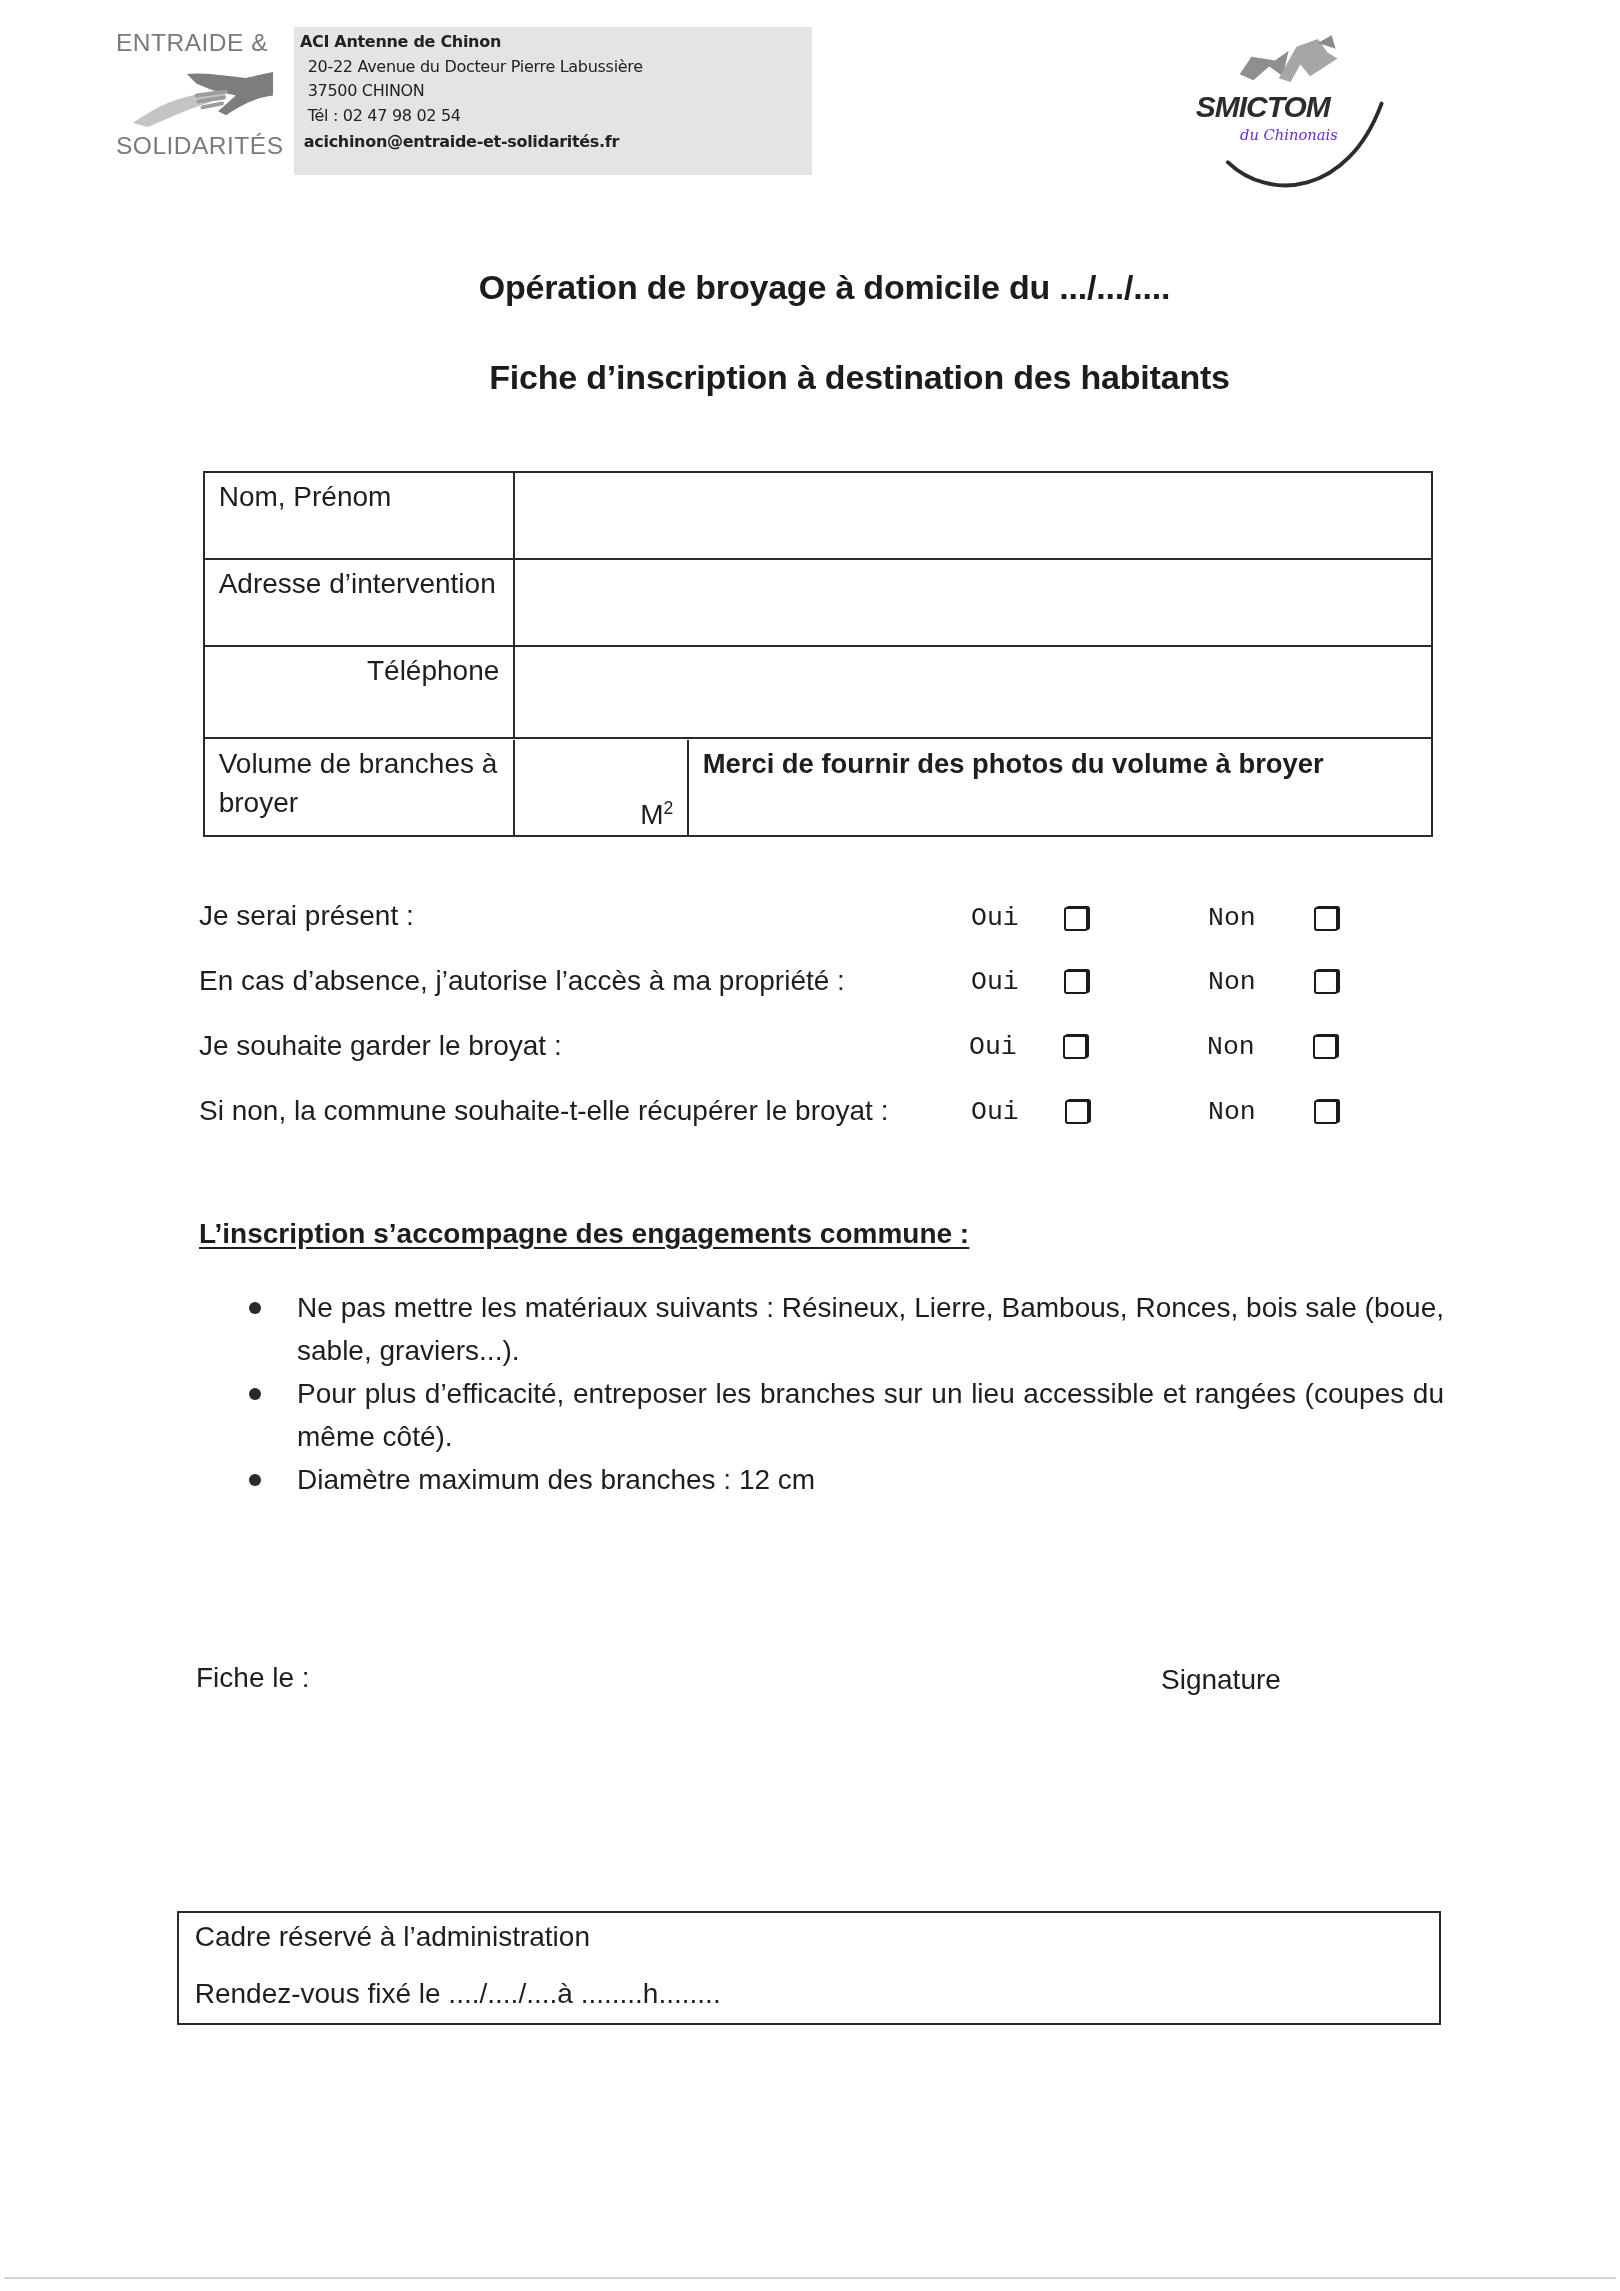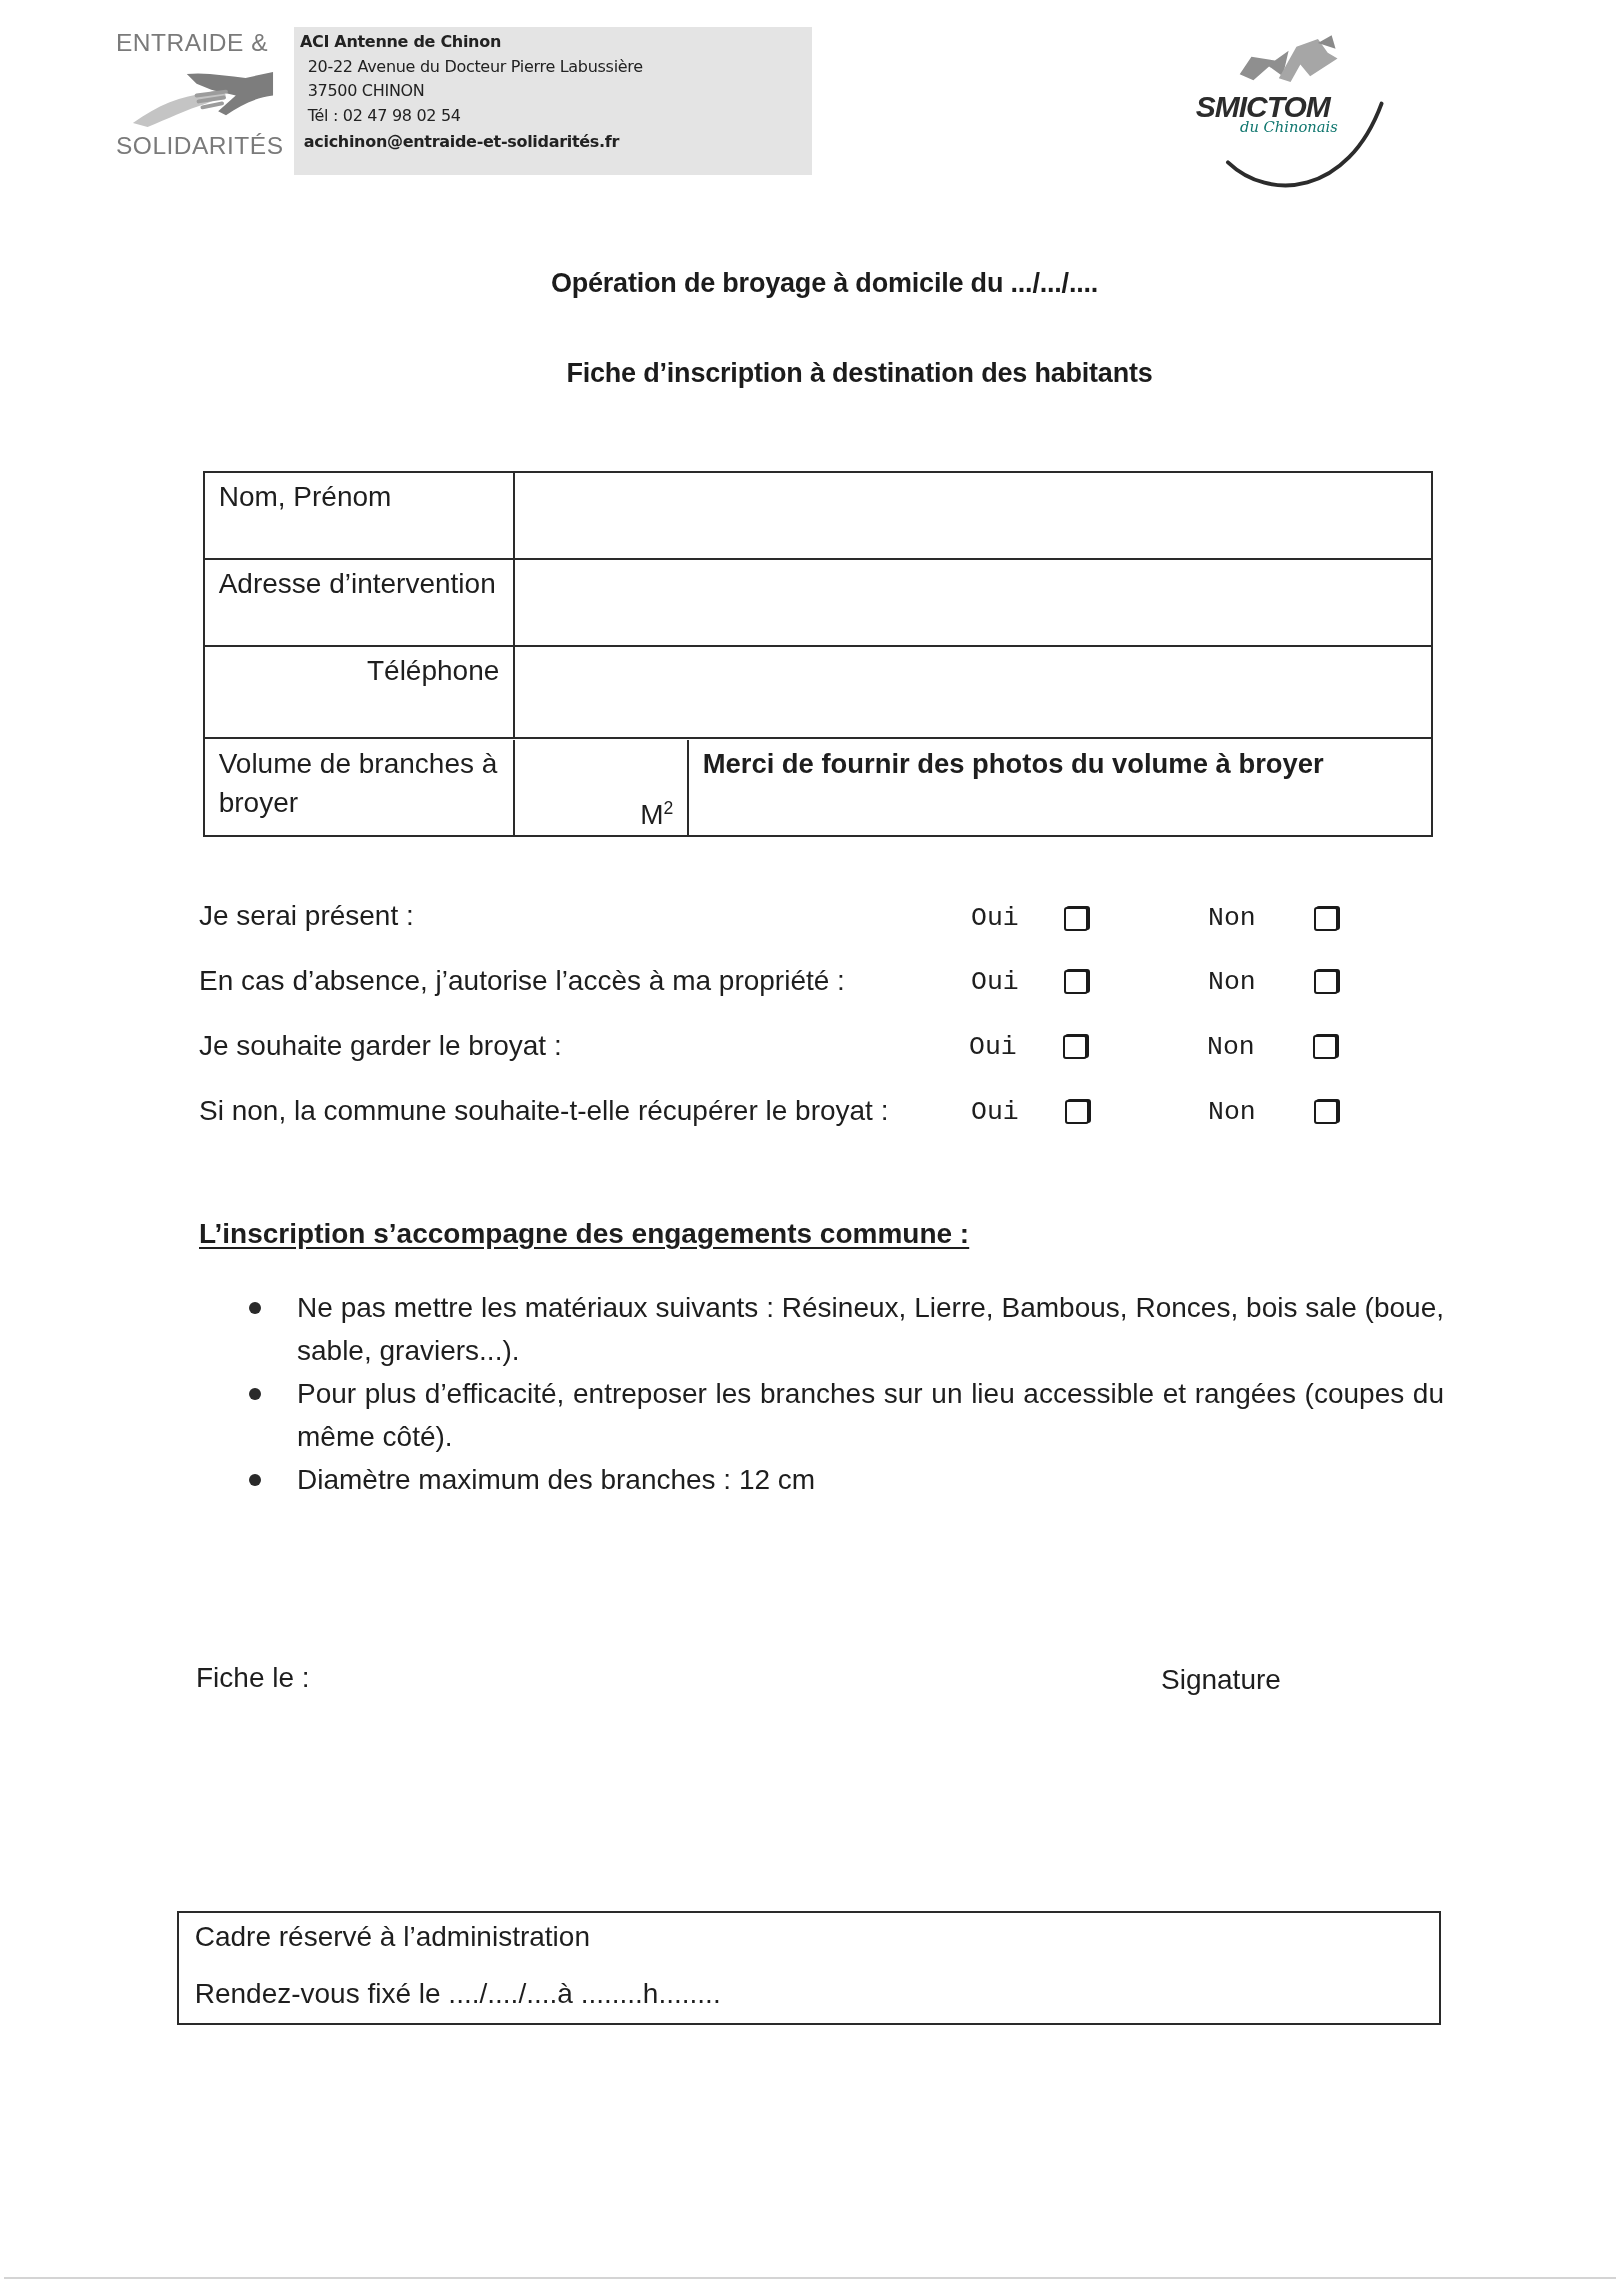--- a/index.html
+++ b/index.html
@@ -30,21 +30,21 @@
       font-size: 16px; line-height: 21.6px; color: #222;
     }
     .address-box .addr-name { position: absolute; left: 5.9px; top: 3.9px; font-weight: bold; letter-spacing: -0.3px; }
     .address-box .addr-line { position: absolute; left: 13.7px; letter-spacing: -0.3px; }
 
     .smictom-logo { left: 1181px; top: 24.5px; width: 225px; height: 167px; }
 
     
     .title {
       left: 0; width: 1620px; text-align: center;
-      font-weight: bold; font-size: 27px; color: #1c1c1c;
+      font-weight: bold; font-size: 34px; color: #1c1c1c;
       letter-spacing: -0.2px;
     }
     .title-1 { top: 268px; padding-left: 29px; box-sizing: border-box; }
     .title-2 { top: 358px; padding-left: 25px; box-sizing: border-box; margin-left: 37px; }
 
     
     .info-table {
       left: 203px; top: 471px; width: 1230px; height: 366px;
       border: 2px solid #2a2a2a; box-sizing: border-box;
     }
@@ -115,21 +115,21 @@
 
 <div class="abs smictom-logo">
   <svg width="225" height="167" viewBox="0 0 230 170">
     <path d="M60 50 L72 32 L96 36 L110 26 L104 52 L90 42 L74 56 Z" fill="#8f8f8f"></path>
     <path d="M100 54 L118 22 L140 14 L150 28 L160 34 L132 52 L122 40 L112 58 Z" fill="#a6a6a6"></path>
     <path d="M140 18 L154 10 L158 24 Z" fill="#8a8a8a"></path>
     <path d="M60 170" fill="none"></path>
     <path d="M48 140 C90 180 170 175 205 80" stroke="#2c2c2c" stroke-width="4" fill="none" stroke-linecap="round"></path>
   </svg>
   <div class="abs" style="left:14.7px; top:65px; font-size:30px; font-weight:bold; font-style:italic; color:#2c2c2c; letter-spacing:-1px;">SMICTOM</div>
-  <div class="abs" style="left:59px; top:93px; font-size:14.7px; font-style:italic; font-family:'DejaVu Serif', serif; color:#0f766e;">du Chinonais</div>
+  <div class="abs" style="left:59px; top:101px; font-size:14.7px; font-style:italic; font-family:'DejaVu Serif', serif; color:#6d28d9;">du Chinonais</div>
 </div>
 
 <div class="abs title title-1">Opération de broyage à domicile du .../.../....</div>
 <div class="abs title title-2">Fiche d’inscription à destination des habitants</div>
 
 <div class="abs info-table">
   <div class="row" style="top:0; height:87px;">
     <div class="cell-label">Nom, Prénom</div>
     <div class="cell-value"></div>
   </div>

